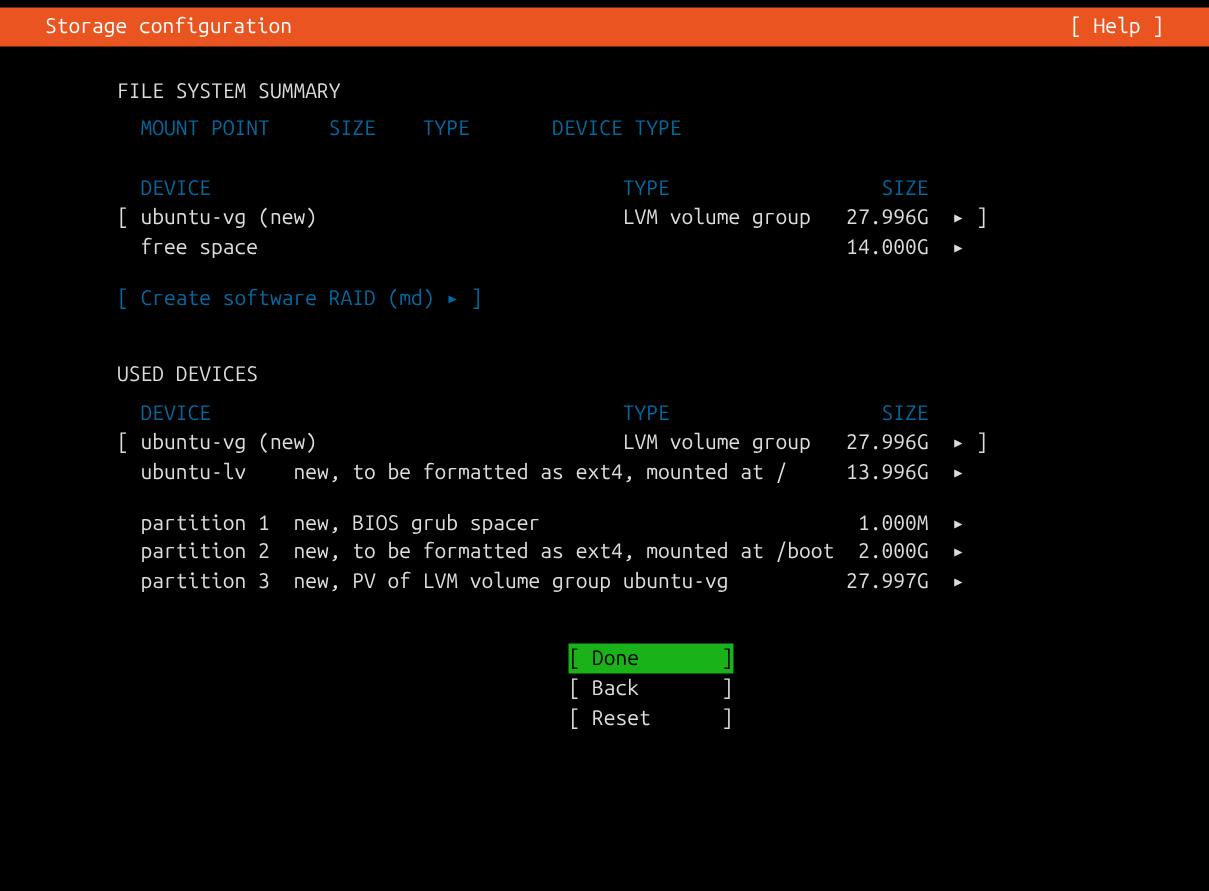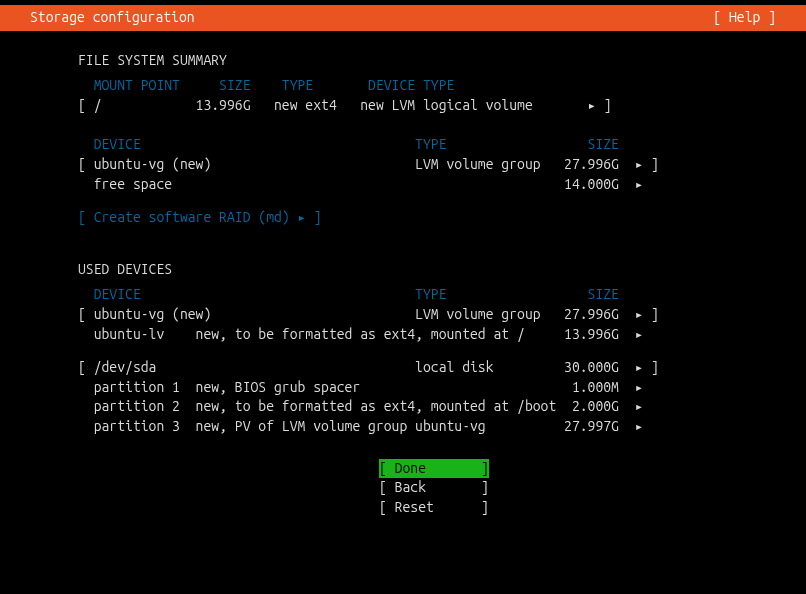--- a/index.html
+++ b/index.html
@@ -27,21 +27,21 @@
     }
     .section-title {
       color: #ddd;
       margin-top: 12px;
       margin-bottom: 6px;
     }
     .dim { color: #0369a1; }
     .row { white-space: pre; }
     .footer-buttons {
       text-align: center;
-      margin-top: 22px;
+      margin-top: 32px;
     }
     .btn {
       display: inline-block;
       width: 110px;
       text-align: left;
       white-space: pre;
     }
     .selected { background: #19b219; color: #000; }
     .group { margin-bottom: 6px; }
     .blank { height: 14px; }
@@ -52,42 +52,40 @@
 <div class="header-bar">
   <span>Storage configuration</span>
   <span>[ Help ]</span>
 </div>
 
 <div class="content">
 
   <div class="section-title">FILE SYSTEM SUMMARY</div>
   <div class="group">
     <div class="row dim">  MOUNT POINT     SIZE    TYPE       DEVICE TYPE</div>
-    <div class="row">[ /            13.996G   new ext4   new LVM logical volume       ▸ ]</div>
   </div>
 
   <div class="blank"></div>
 
   <div class="group">
     <div class="row dim">  DEVICE                                   TYPE                  SIZE</div>
     <div class="row">[ ubuntu-vg (new)                          LVM volume group   27.996G  ▸ ]</div>
     <div class="row">  free space                                                  14.000G  ▸</div>
     <div class="blank"></div>
     <div class="row dim">[ Create software RAID (md) ▸ ]</div>
   </div>
 
   <div class="blank"></div>
 
   <div class="section-title">USED DEVICES</div>
   <div class="group">
     <div class="row dim">  DEVICE                                   TYPE                  SIZE</div>
     <div class="row">[ ubuntu-vg (new)                          LVM volume group   27.996G  ▸ ]</div>
     <div class="row">  ubuntu-lv    new, to be formatted as ext4, mounted at /     13.996G  ▸</div>
     <div class="blank"></div>
-    <div class="row">[ /dev/sda                                 local disk         30.000G  ▸ ]</div>
     <div class="row">  partition 1  new, BIOS grub spacer                           1.000M  ▸</div>
     <div class="row">  partition 2  new, to be formatted as ext4, mounted at /boot  2.000G  ▸</div>
     <div class="row">  partition 3  new, PV of LVM volume group ubuntu-vg          27.997G  ▸</div>
   </div>
 
   <div class="footer-buttons">
     <div><span class="btn selected">[ Done       ]</span></div>
     <div><span class="btn">[ Back       ]</span></div>
     <div><span class="btn">[ Reset      ]</span></div>
   </div>

